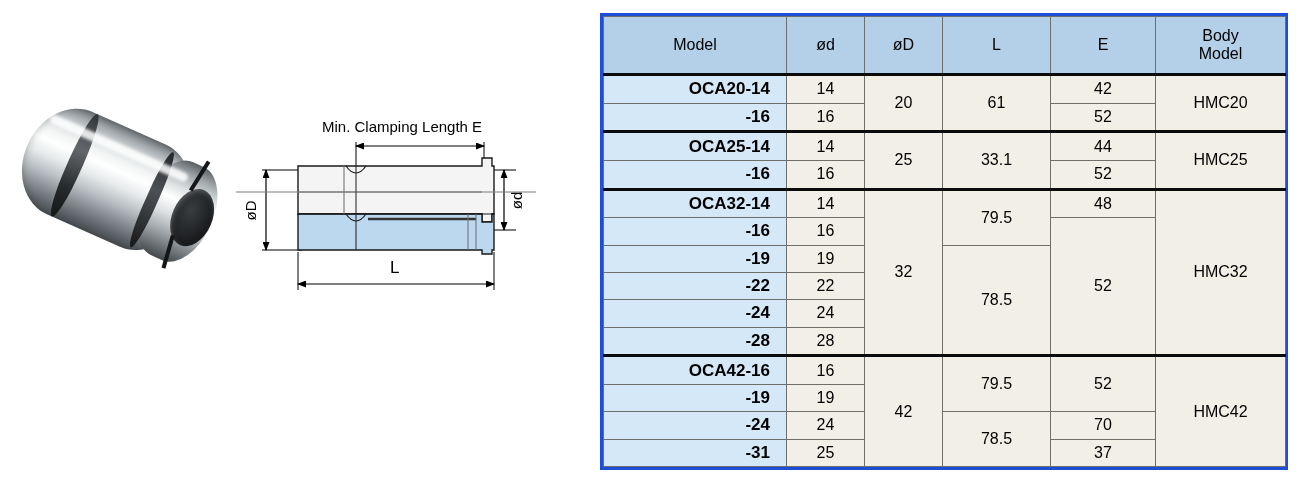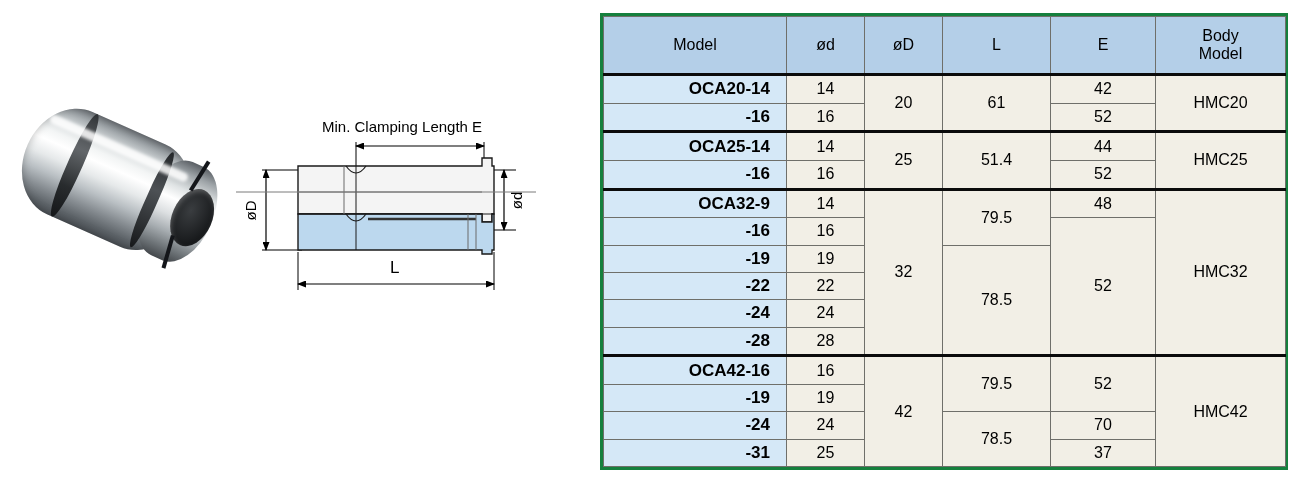--- a/index.html
+++ b/index.html
@@ -40,21 +40,21 @@
       border-radius:6px;background:rgba(255,255,255,.85);filter:blur(1.5px);}
 
   
   #drawing{position:absolute;left:236px;top:118px;width:300px;height:180px;}
   .dimtext{position:absolute;font-size:15px;white-space:nowrap;text-align:right;}
   .vlabel{position:absolute;font-size:15px;white-space:nowrap;
           transform:rotate(-90deg);transform-origin:50% 50%;}
 
   
   #spec-table{position:absolute;left:600px;top:13px;width:688px;height:457px;
-              border:3px solid #15803d;box-sizing:border-box;background:#f2efe6;}
+              border:3px solid #1d4ed8;box-sizing:border-box;background:#f2efe6;}
   table{border-collapse:collapse;width:100%;height:100%;table-layout:fixed;}
   th,td{border:1px solid #6f6f6a;text-align:center;vertical-align:middle;
         font-size:16px;padding:0;background:#f2efe6;}
   thead th{background:#b4cfe8;font-size:16px;font-weight:400;
            border-bottom:3px solid #0b0b0b;height:56px;line-height:1.15;}
   td.model{background:#d5e8f7;font-weight:bold;text-align:right;
            padding-right:16px;font-size:17px;}
   tr.grp td{border-top:3px solid #0b0b0b;}
   col.c1{width:183px;} col.c2{width:78px;} col.c3{width:78px;}
   col.c4{width:108px;} col.c5{width:105px;} col.c6{width:130px;}
@@ -169,31 +169,31 @@
         </tr>
         <tr>
           <td class="model">-16</td>
           <td>16</td>
           <td rowspan="1">52</td>
         </tr>
         <tr class="grp">
           <td class="model">OCA25-14</td>
           <td>14</td>
           <td rowspan="2">25</td>
-          <td rowspan="2">51.4</td>
+          <td rowspan="2">33.1</td>
           <td rowspan="1">44</td>
           <td rowspan="2">HMC25</td>
         </tr>
         <tr>
           <td class="model">-16</td>
           <td>16</td>
           <td rowspan="1">52</td>
         </tr>
         <tr class="grp">
-          <td class="model">OCA32-9</td>
+          <td class="model">OCA32-14</td>
           <td>14</td>
           <td rowspan="6">32</td>
           <td rowspan="2">79.5</td>
           <td rowspan="1">48</td>
           <td rowspan="6">HMC32</td>
         </tr>
         <tr>
           <td class="model">-16</td>
           <td>16</td>
           <td rowspan="5">52</td>

